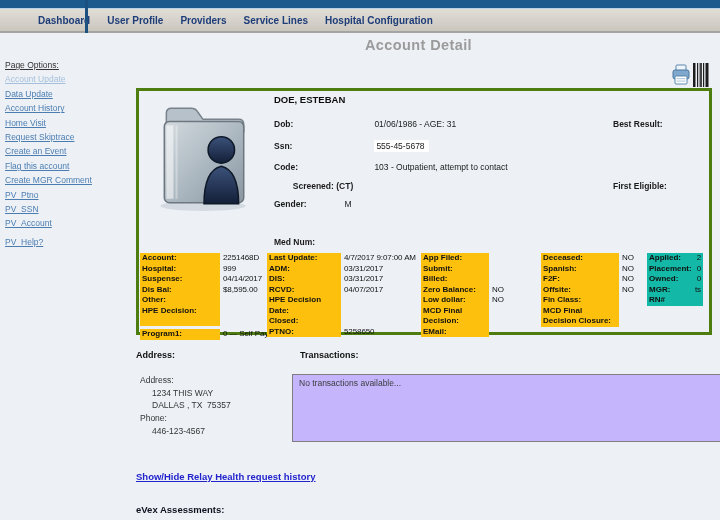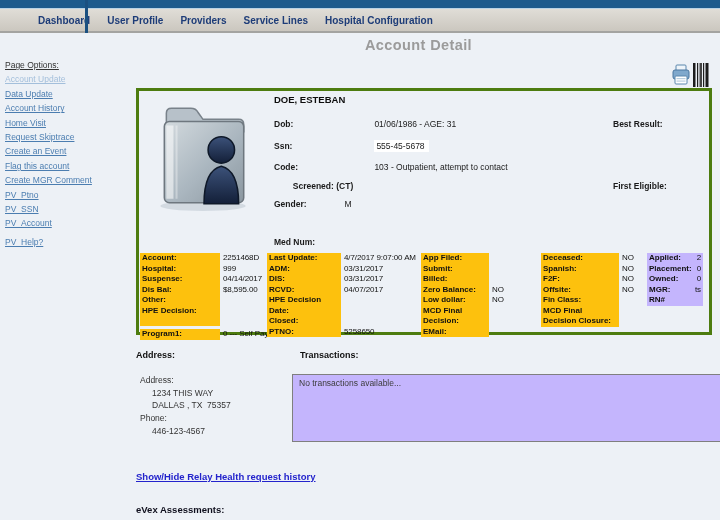--- a/index.html
+++ b/index.html
@@ -35,21 +35,21 @@
   
   .grid-col{position:absolute;top:162px;font-size:8px;line-height:10.5px;color:#111;}
   .grow{display:flex;min-height:10.5px;align-items:flex-start;}
   .glabel{background:#fdc10d;font-weight:bold;box-sizing:border-box;padding:0 2px;flex:0 0 auto;}
   .gval{padding-left:3px;white-space:nowrap;letter-spacing:-.1px;}
   .c1{left:1px;}  .c1 .glabel{width:80px;}
   .c2{left:128px;}.c2 .glabel{width:74px;padding-right:16px;}
   .c3{left:282px;}.c3 .glabel{width:68px;}
   .c4{left:402px;}.c4 .glabel{width:78px;}
   .c5{left:508px;}
-  .c5 .grow{background:#c4b5fd;width:56px;justify-content:space-between;box-sizing:border-box;padding:0 2px;}
+  .c5 .grow{background:#14b8a6;width:56px;justify-content:space-between;box-sizing:border-box;padding:0 2px;}
   .c5 .glabel{background:none;width:auto;padding:0;}
   .c5 .gval{padding:0;}
   .gfiller{width:80px;height:10px;background:#fdc10d;}
   .gprog{margin-top:3px;}
   
   .sec-header{position:absolute;font-size:9px;font-weight:bold;color:#111;}
   .addr-block{position:absolute;left:140px;top:374px;font-size:8.5px;line-height:12.7px;color:#333;}
   .indent{padding-left:12px;}
   .ws-pre{white-space:pre;}
   .trans-box{position:absolute;left:292px;top:374px;width:492px;height:68px;background:#c4b5fd;border:1px solid #7f7f7f;box-sizing:border-box;}

